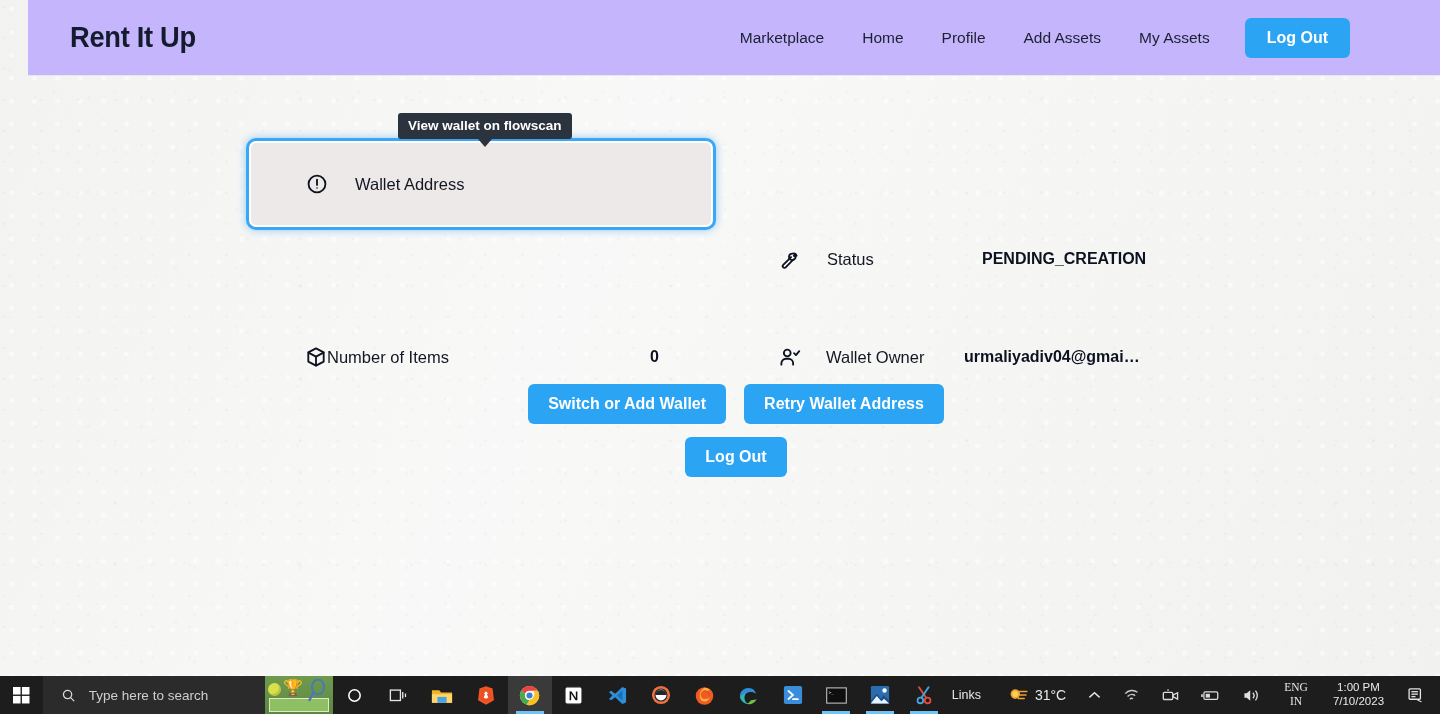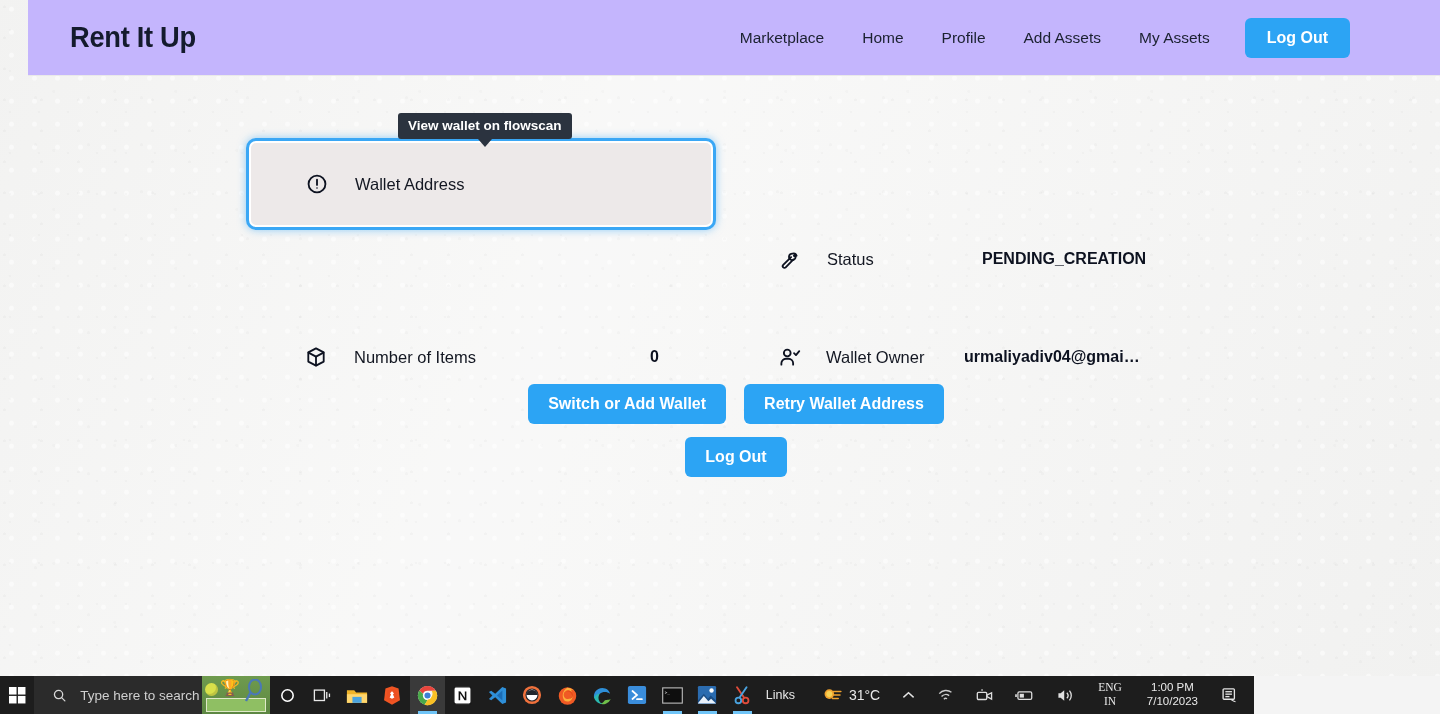--- a/index.html
+++ b/index.html
@@ -104,21 +104,21 @@
   }
   .cell-label { font-size: 16.5px; color: #131722; white-space: nowrap; }
   .cell-value { font-size: 16px; font-weight: bold; color: #0d1220; white-space: nowrap; }
 
   
   #row-status { left: 779px; top: 172px; }
   #row-status .cell-label { margin-left: 26px; text-align: right; }
   #row-status .cell-value { position: absolute; left: 203px; }
 
   #row-items { left: 305px; top: 270px; }
-  #row-items .cell-label { margin-left: 27px; }
+  #row-items .cell-label { }
   #row-items .cell-value { position: absolute; left: 345px; }
 
   #row-owner { left: 779px; top: 270px; }
   #row-owner .cell-label { margin-left: 25px; }
   #row-owner .cell-value { position: absolute; left: 185px; }
 
   
   #actions {
     position: absolute; left: 16px; top: 384px; width: 1440px;
   }
@@ -128,21 +128,21 @@
     background: #2ca4f4; color: #ffffff;
     font-size: 16px; font-weight: bold;
     border: none; border-radius: 6px;
     padding: 11px 20px; cursor: pointer;
     font-family: "Liberation Sans", sans-serif;
     white-space: nowrap;
   }
 
   
   #taskbar {
-    position: absolute; left: 0; bottom: 0; width: 1254px; height: 38px;
+    position: absolute; left: 0; bottom: 0; width: 1440px; height: 38px;
     background: #1d1d1d;
     display: flex; align-items: stretch;
     z-index: 20;
   }
   #start-btn {
     width: 46px; display: flex; align-items: center; justify-content: center;
     cursor: pointer;
   }
   #search-box {
     width: 310px; background: #2b2b2b;

